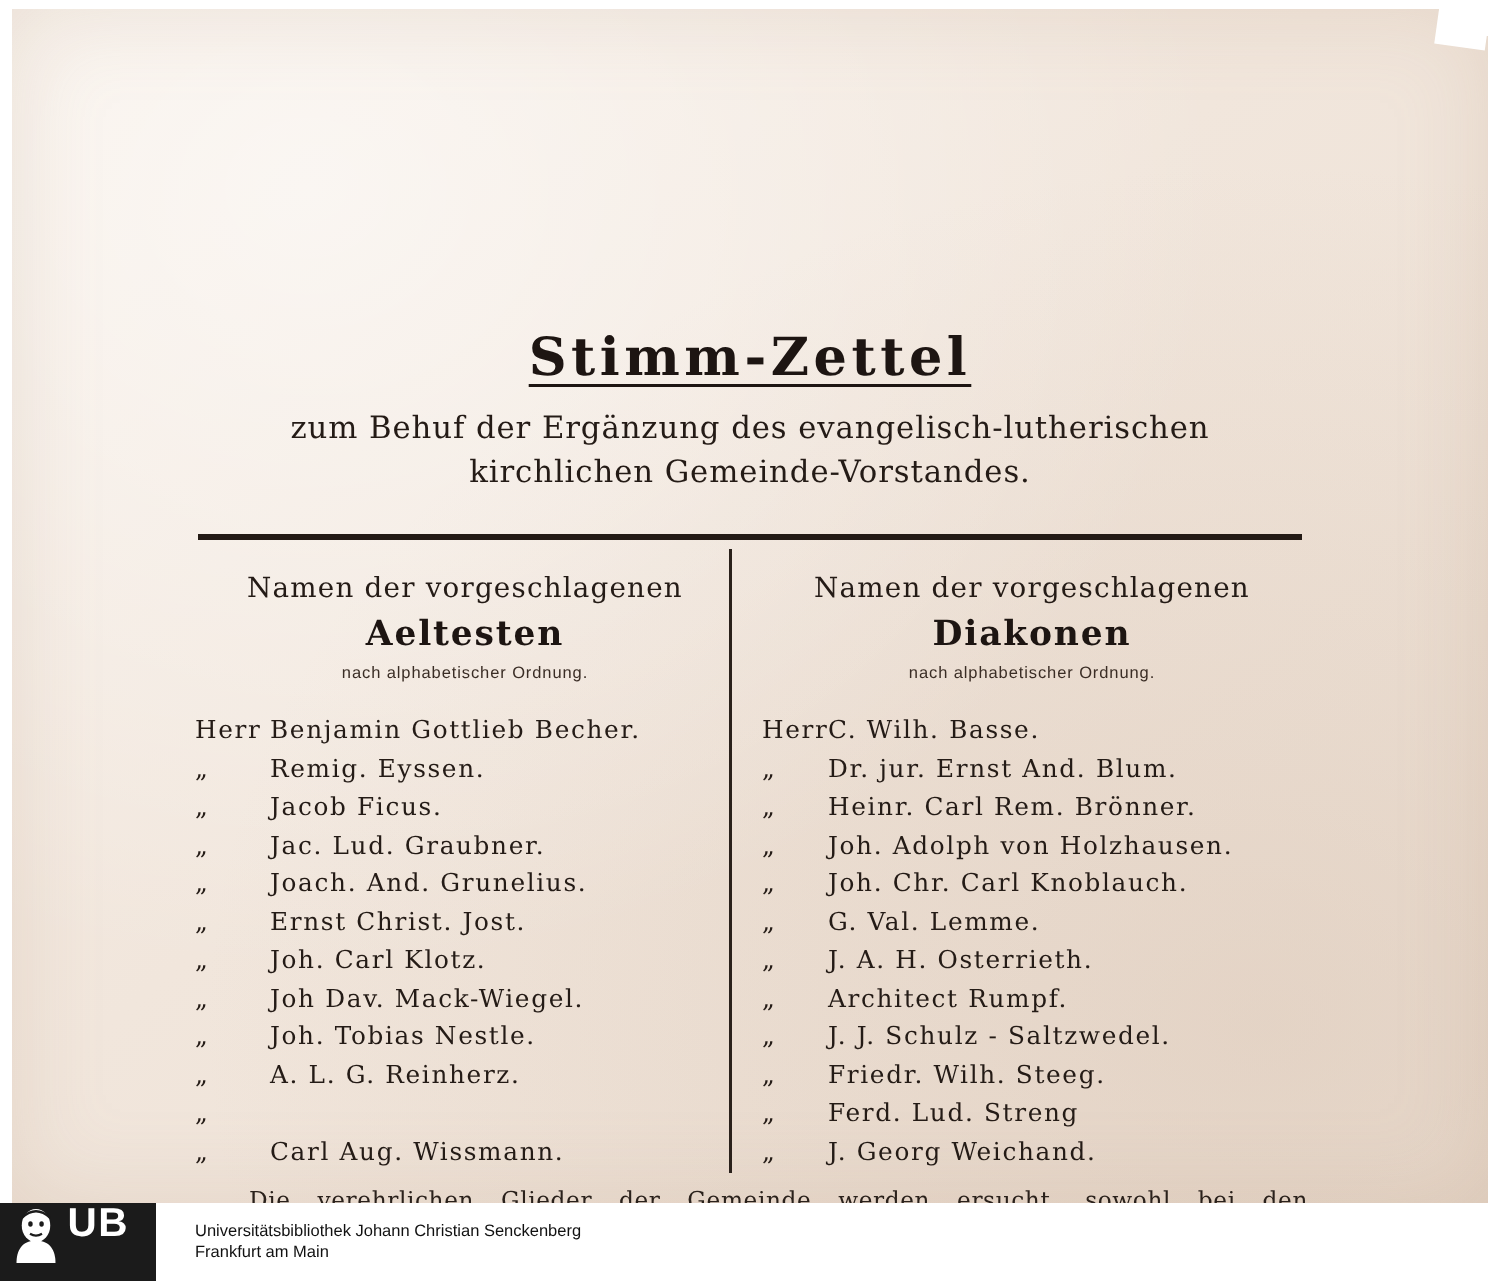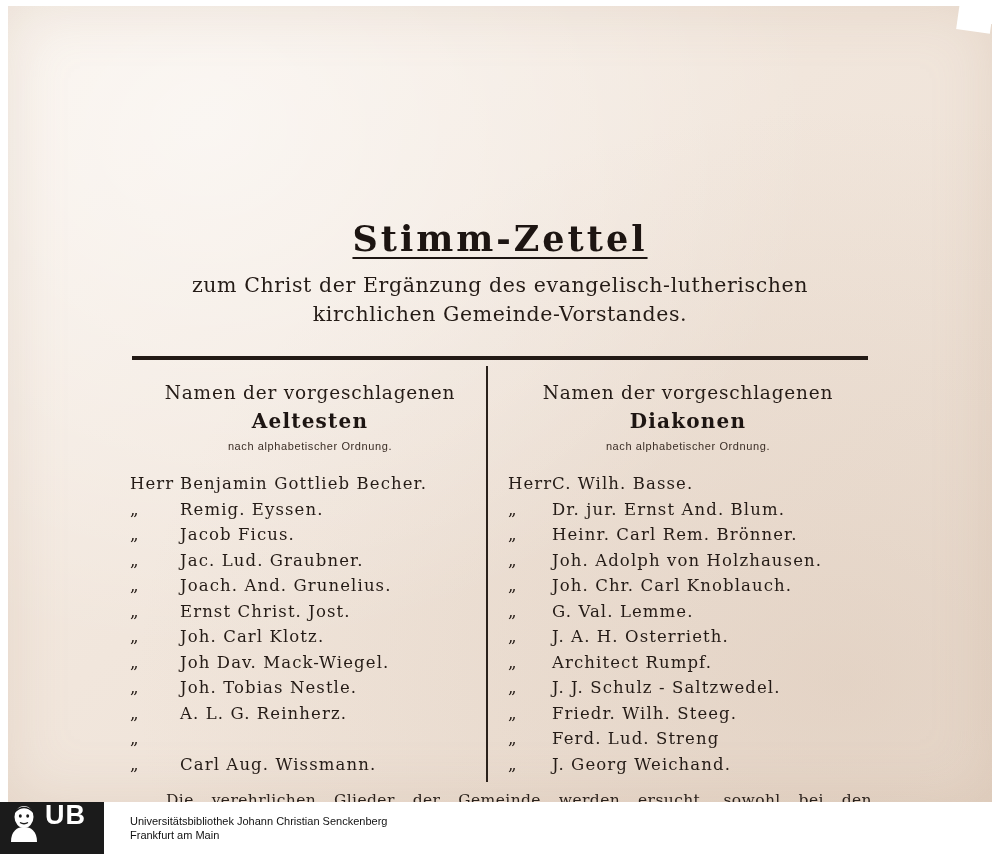--- a/index.html
+++ b/index.html
@@ -121,21 +121,21 @@
     text-align: center;
     font-family: "DejaVu Serif", serif;
     font-size: 18.5px;
     letter-spacing: 0.8px;
     color: #241b16;
   }
   .col-title {
     text-align: center;
     margin-top: 6px;
     font-family: "DejaVu Serif", serif;
-    font-size: 20px;
+    font-size: 23px;
     font-weight: bold;
     letter-spacing: 1.2px;
     color: #1d1512;
   }
   .col-sub {
     text-align: center;
     margin-top: 7px;
     font-family: Liberation Sans, sans-serif;
     font-size: 11px;
     letter-spacing: 0.6px;
@@ -231,21 +231,21 @@
 
   <div id="sheet">
     <div id="corner-fold"></div>
     <div id="corner-fold2"></div>
 
     <div class="doc-inner">
 
       <div id="title-block">
         <div id="doc-title">Stimm-Zettel</div>
         <div id="doc-subtitle">
-          <div>zum Christ der Ergänzung des evangelisch-lutherischen</div>
+          <div>zum Behuf der Ergänzung des evangelisch-lutherischen</div>
           <div>kirchlichen Gemeinde-Vorstandes.</div>
         </div>
       </div>
 
       <div id="rule-top"></div>
       <div id="rule-vert"></div>
 
       <div class="col" id="col-left">
         <div class="col-head">Namen der vorgeschlagenen</div>
         <div class="col-title">Aeltesten</div>

